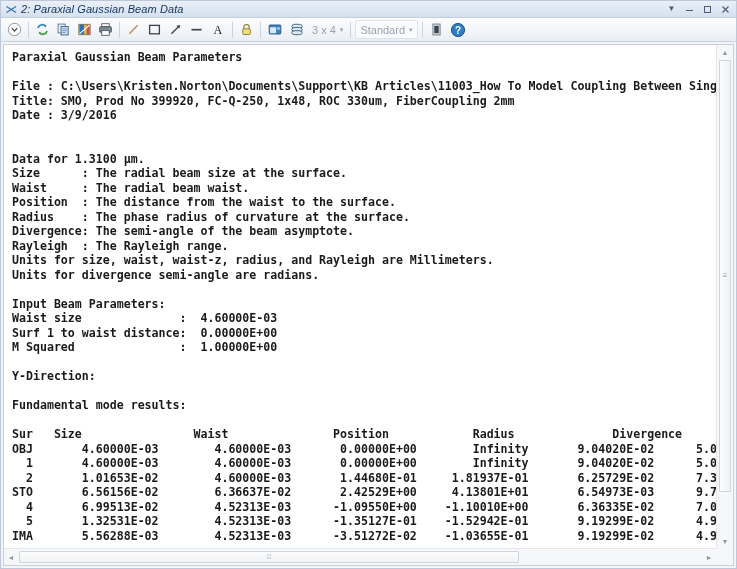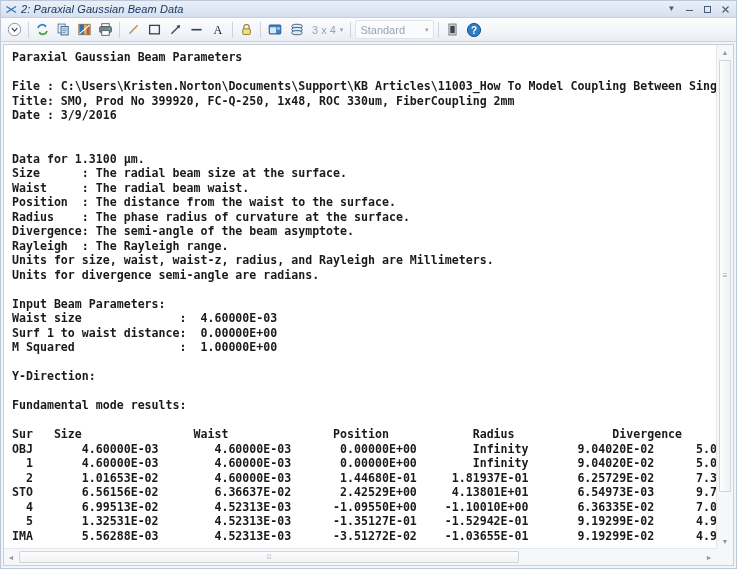--- a/index.html
+++ b/index.html
@@ -119,21 +119,20 @@
     font-size: 7px;
     margin-left: 4px;
     color: #9aa3ae;
     line-height: 1;
   }
   .tb-drop.boxed {
     border: 1px solid #dfe3e9;
     background: #fafbfc;
     border-radius: 2px;
     margin: 0 1px;
-    gap: 16px;
   }
   .tb-icon svg { display: block; }
 
   
   .client {
     flex: 1 1 auto;
     position: relative;
     background: #ffffff;
     margin: 2px 2px 2px 2px;
     border: 1px solid #c8cfd9;

